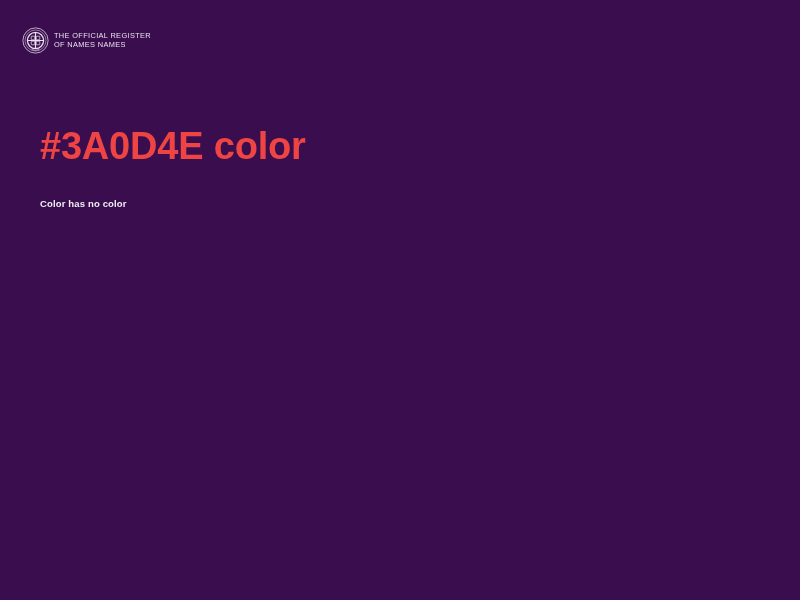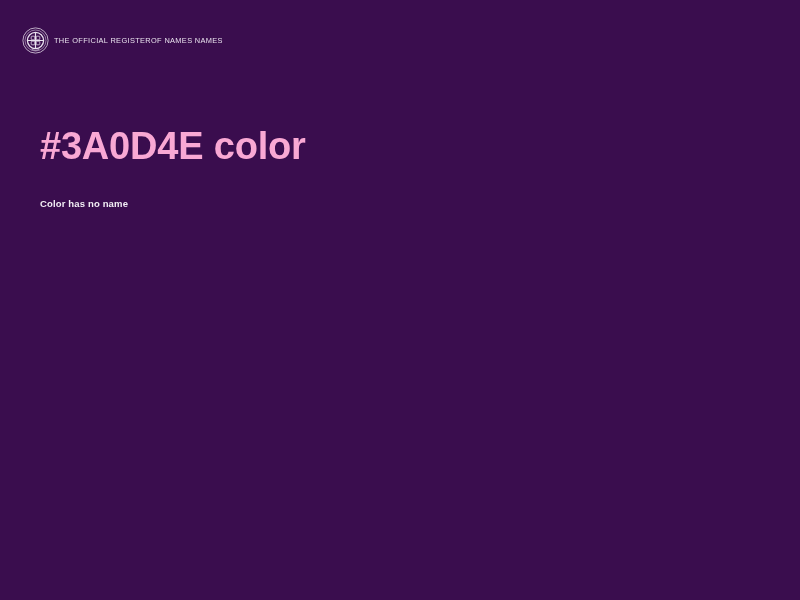--- a/index.html
+++ b/index.html
@@ -31,21 +31,21 @@
     gap: 5px;
   }
   .brand-seal {
     width: 27px;
     height: 27px;
     flex: 0 0 27px;
     display: block;
   }
   .brand-text {
     display: flex;
-    flex-direction: row;
+    flex-direction: column;
     justify-content: center;
     line-height: 1.18;
     padding-top: 1px;
   }
   .brand-line {
     font-size: 7.4px;
     letter-spacing: 0.35px;
     color: #e9e2ee;
     white-space: nowrap;
     font-weight: 400;
@@ -54,21 +54,21 @@
   
   .content {
     position: absolute;
     left: 40px;
     top: 126px;
     width: 720px;
   }
   .color-title {
     font-size: 38px;
     font-weight: 700;
-    color: #f9a8d4;
+    color: #ef4444;
     letter-spacing: -0.2px;
     line-height: 1.1;
     margin: 0;
     white-space: nowrap;
   }
   .color-subtitle {
     font-size: 9.5px;
     font-weight: 700;
     color: #f2eef5;
     letter-spacing: 0.15px;
@@ -99,16 +99,16 @@
       </svg>
     </span>
     <div class="brand-text">
       <span class="brand-line">THE OFFICIAL REGISTER</span>
       <span class="brand-line">OF NAMES NAMES</span>
     </div>
   </div>
 
   <div class="content">
     <h1 class="color-title">#3A0D4E color</h1>
-    <p class="color-subtitle">Color has no name</p>
+    <p class="color-subtitle">Color has no color</p>
   </div>
 
 </div>
 
 </body></html>

